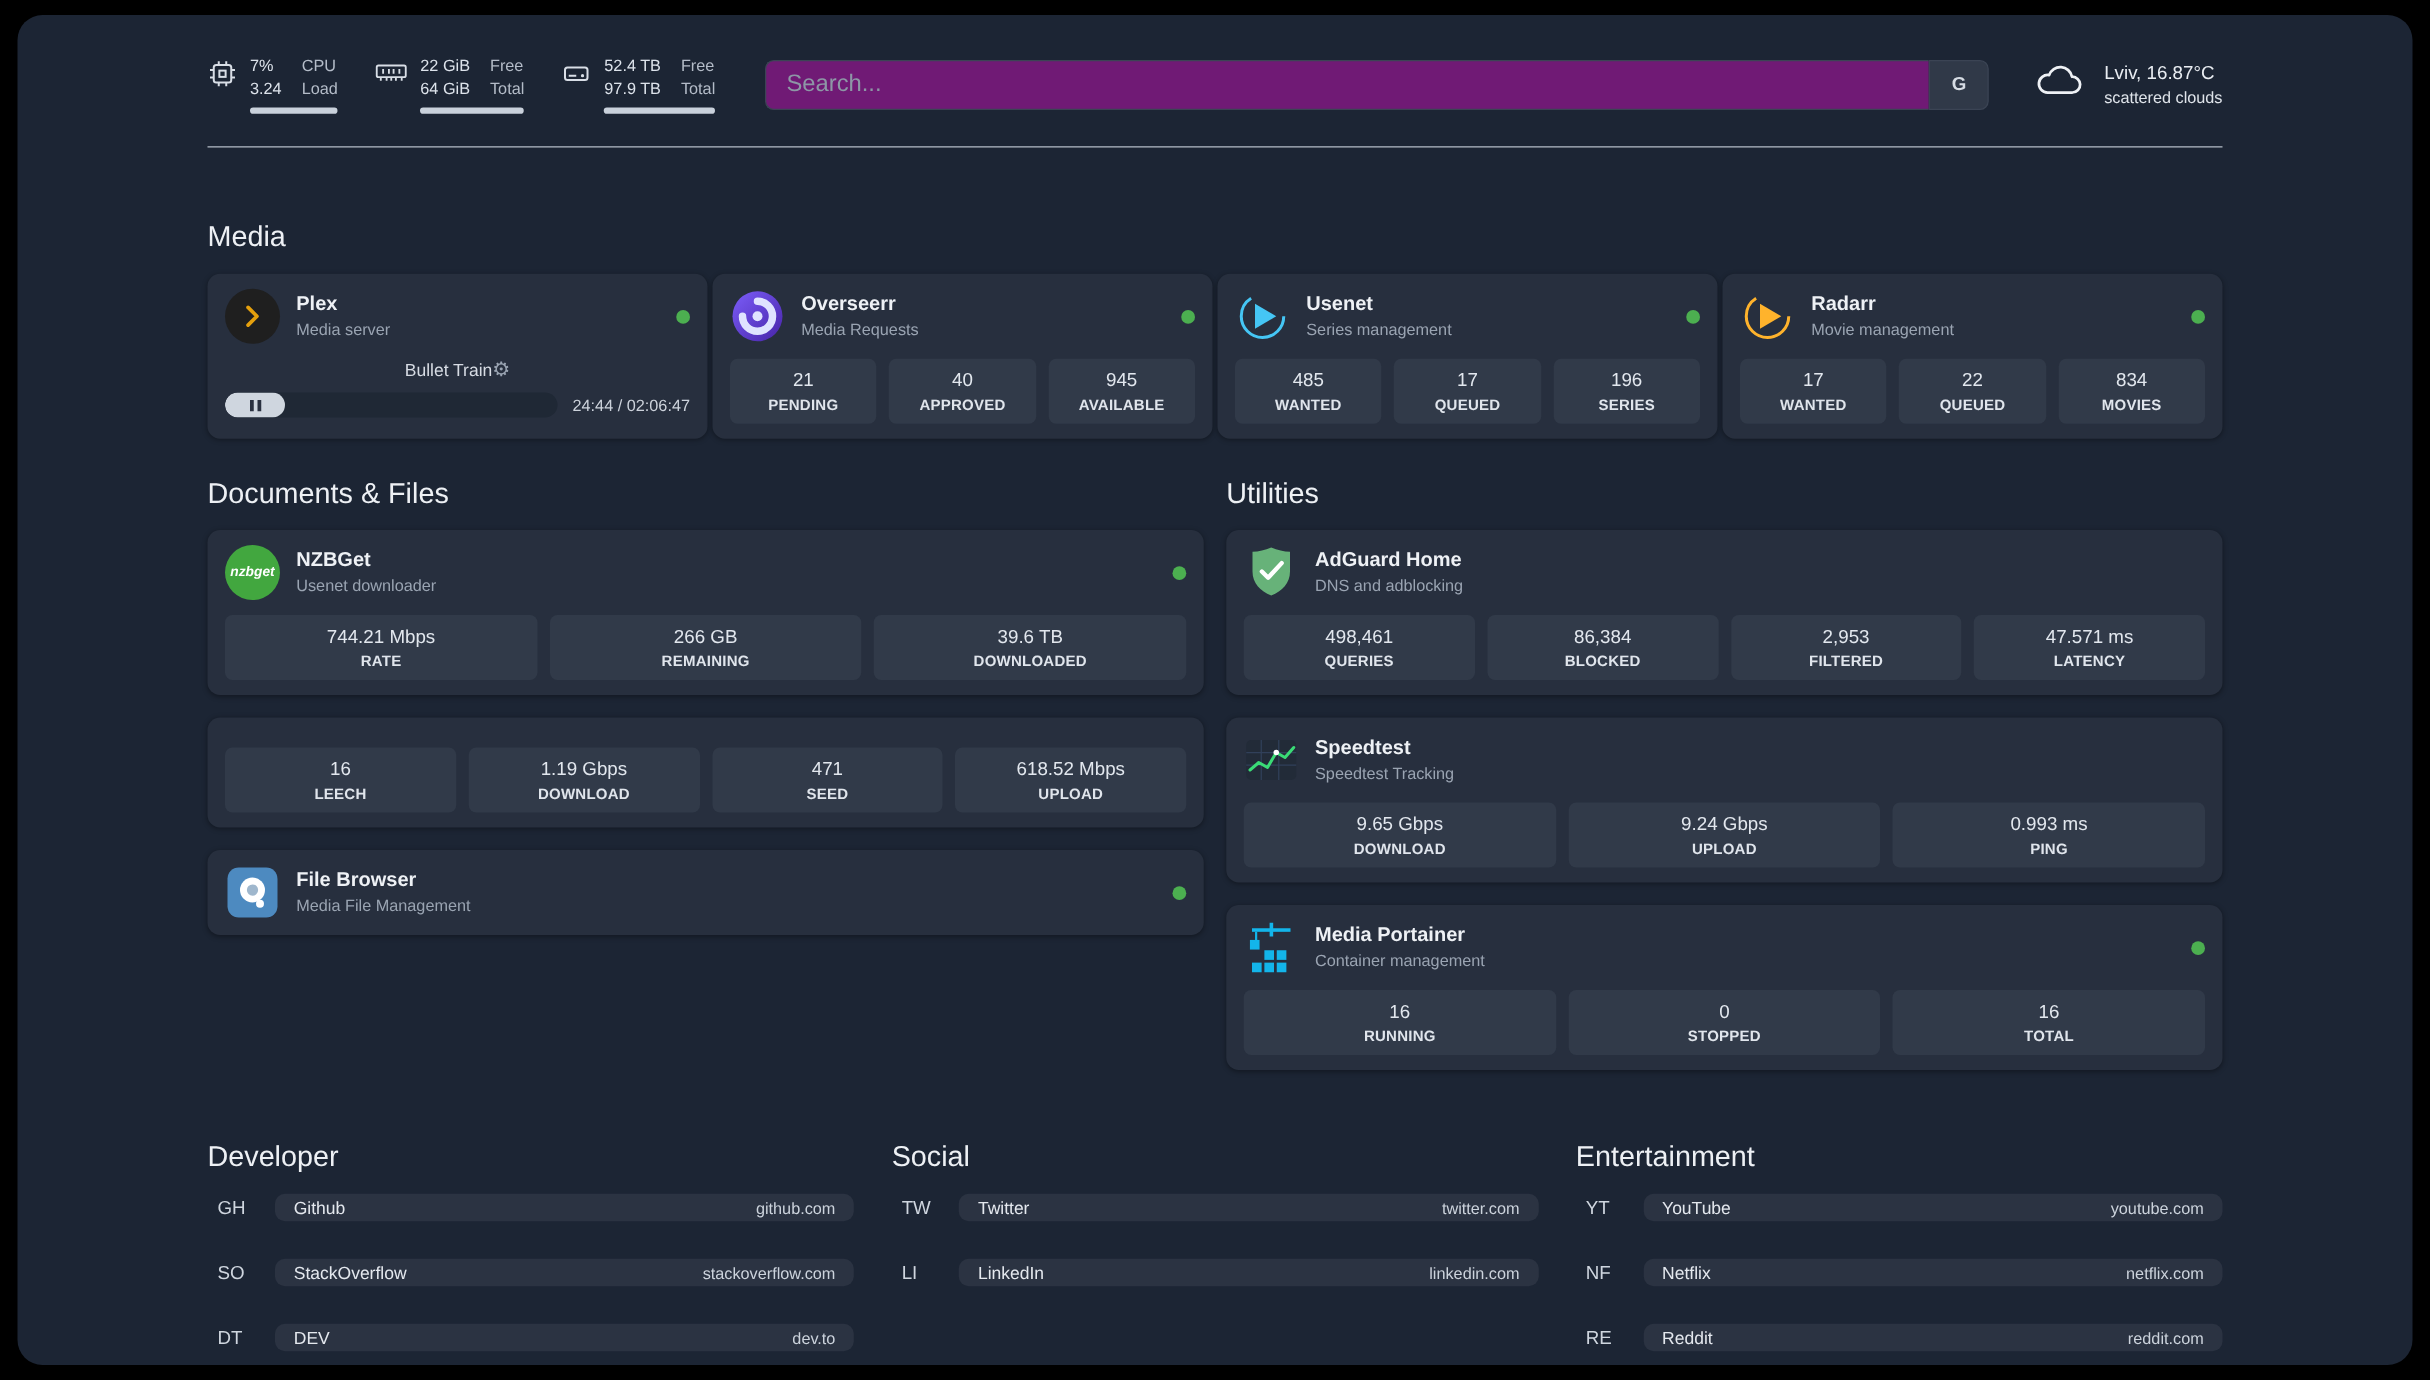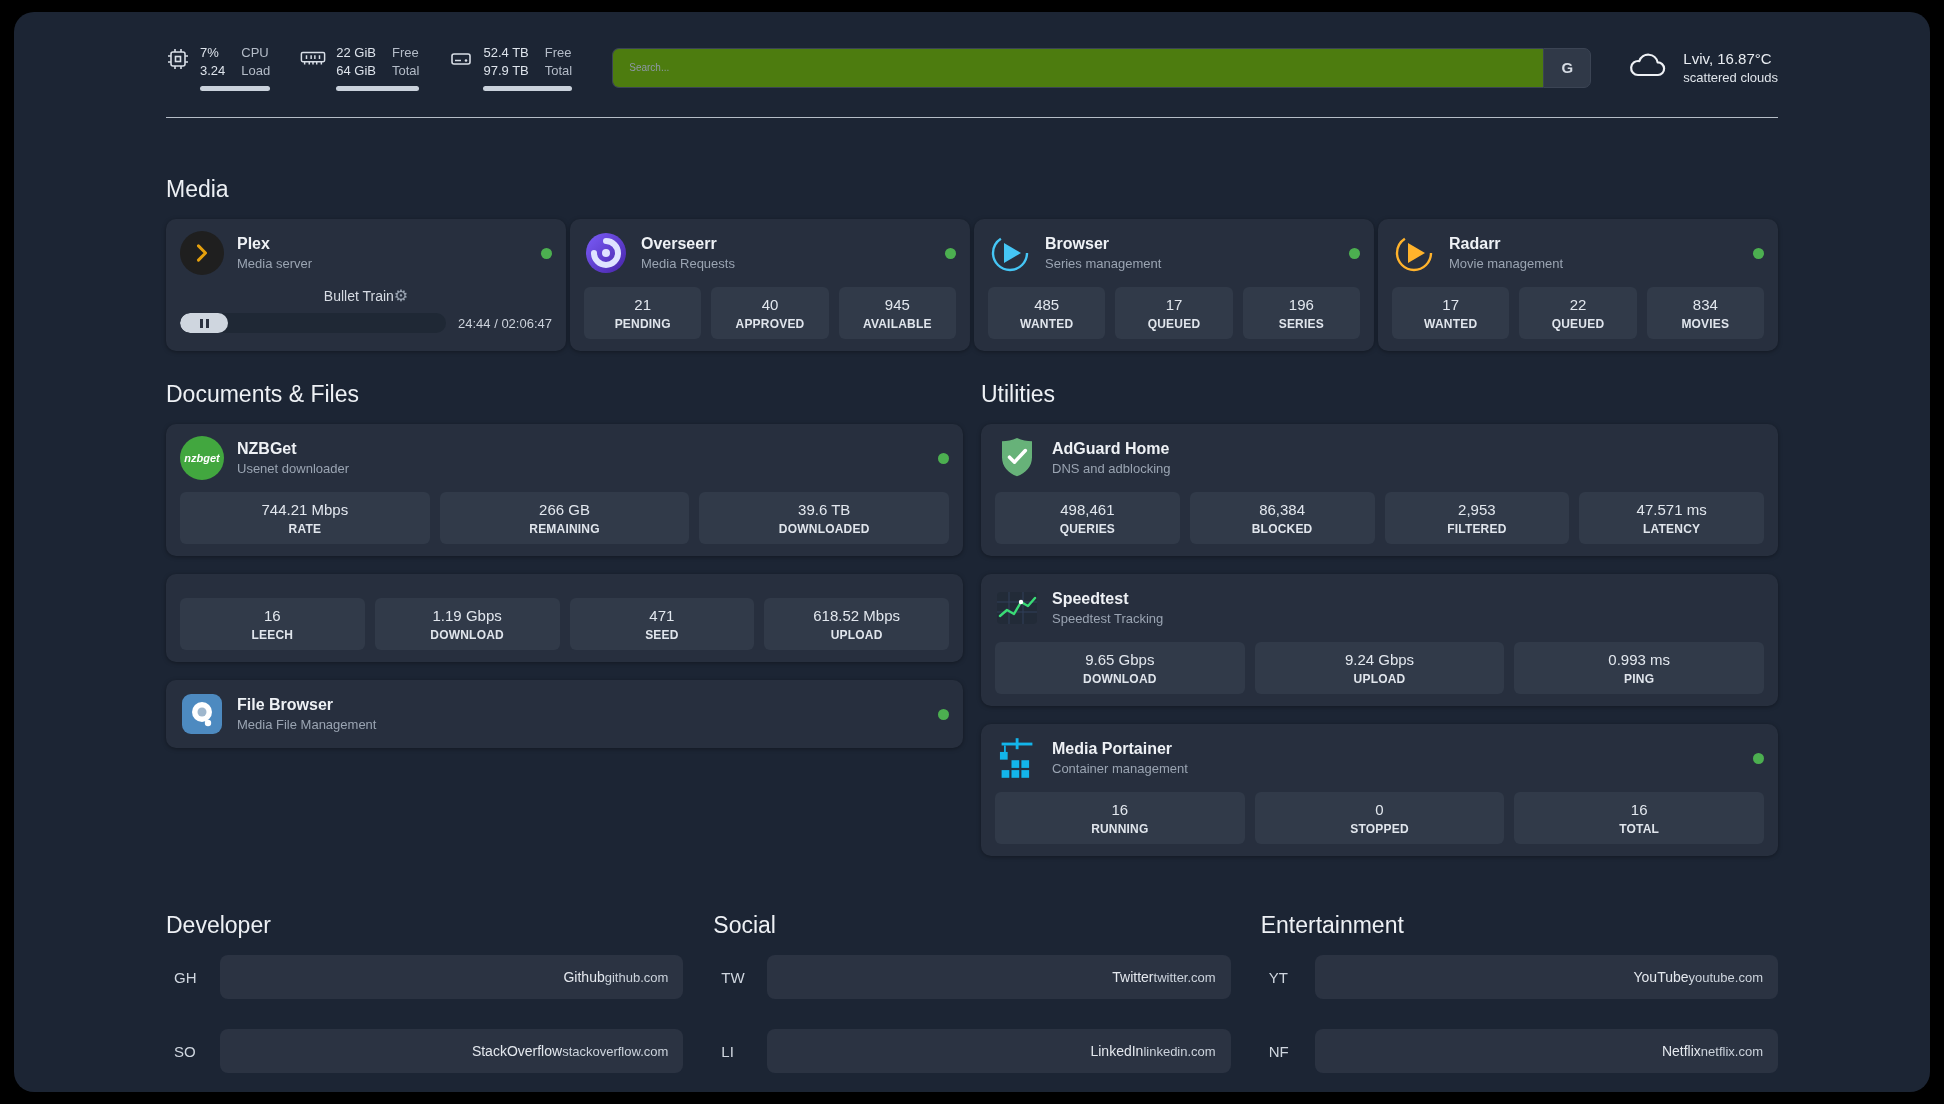--- a/index.html
+++ b/index.html
@@ -24,22 +24,22 @@
   .monitors { display:flex; gap:30px; align-items:flex-start; }
   .monitor { display:flex; gap:10px; align-items:flex-start; }
   .mon-icon { color:#d8dee6; margin-top:3px; flex:0 0 auto; }
   .mon-cols { display:flex; gap:16px; }
   .mon-col { display:flex; flex-direction:column; font-size:13px; line-height:1.4; color:#dde3eb; }
   .mon-col.dim { color:#b4bcc8; }
   .mon-bar { height:5px; border-radius:3px; background:#c9d1db; margin-top:6px; }
 
   .search { flex:1; display:flex; height:40px; margin:0 34px 0 40px; max-width:1010px; }
   .search input {
-    flex:1; background:#4d7c0f; border:1px solid #3b4454; border-right:none;
-    border-radius:7px 0 0 7px; color:#dbe1e9; padding:0 16px; font-size:10px; outline:none;
+    flex:1; background:#701a75; border:1px solid #3b4454; border-right:none;
+    border-radius:7px 0 0 7px; color:#dbe1e9; padding:0 16px; font-size:19px; outline:none;
     font-family:inherit;
   }
   .search input::placeholder { color:#8d97a6; }
   .search-btn {
     width:48px; background:#303948; border:1px solid #3b4454; border-radius:0 7px 7px 0;
     color:#d6dce4; font-size:15px; font-weight:700; cursor:pointer; font-family:inherit;
   }
 
   .weather { display:flex; align-items:center; gap:14px; margin-left:auto; }
   .weather-text { line-height:1.35; }
@@ -84,22 +84,22 @@
     display:flex; align-items:center; justify-content:center; gap:3px; cursor:pointer;
   }
   .pb-pill i { display:block; width:3px; height:9px; background:#2a3140; }
   .ptime { font-size:13px; color:#ccd2db; white-space:nowrap; }
 
   
   .three-col { display:grid; grid-template-columns:repeat(3,1fr); gap:30px; margin-top:56px; }
   .link-row { display:flex; align-items:center; margin-bottom:30px; cursor:pointer; }
   .link-abbr { width:54px; font-size:15px; color:#cfd6df; padding-left:8px; }
   .link-pill {
-    flex:1; height:44px; background:#2b3342; border-radius:8px;
-    display:flex; align-items:center; justify-content:flex-end; padding:0 15px;
+    flex:1; height:22px; background:#2b3342; border-radius:8px;
+    display:flex; align-items:center; justify-content:space-between; padding:0 15px;
   }
   .link-name { font-size:14px; color:#e4e8ee; }
   .link-url { font-size:13px; color:#ccd3dc; }
 
   
   .circle { border-radius:50%; width:44px; height:44px; display:flex; align-items:center; justify-content:center; }
 </style>
 </head>
 <body>
 
@@ -270,21 +270,21 @@
 
     <div class="card">
       <div class="card-head">
         <span class="app-icon">
           <svg width="44" height="44" viewBox="0 0 44 44" fill="none">
             <circle cx="22" cy="22" r="17" stroke="#45c6f5" stroke-width="2.4" stroke-dasharray="70 40"></circle>
             <polygon points="16,12 33,22 16,32" fill="#45c6f5"></polygon>
           </svg>
         </span>
         <div class="app-meta">
-          <div class="app-name">Browser</div>
+          <div class="app-name">Usenet</div>
           <div class="app-desc">Series management</div>
         </div>
         <span class="dot"></span>
       </div>
       <div class="stats">
         <div class="stat">
           <div class="stat-v">485</div>
           <div class="stat-l">WANTED</div>
         </div>
         <div class="stat">

